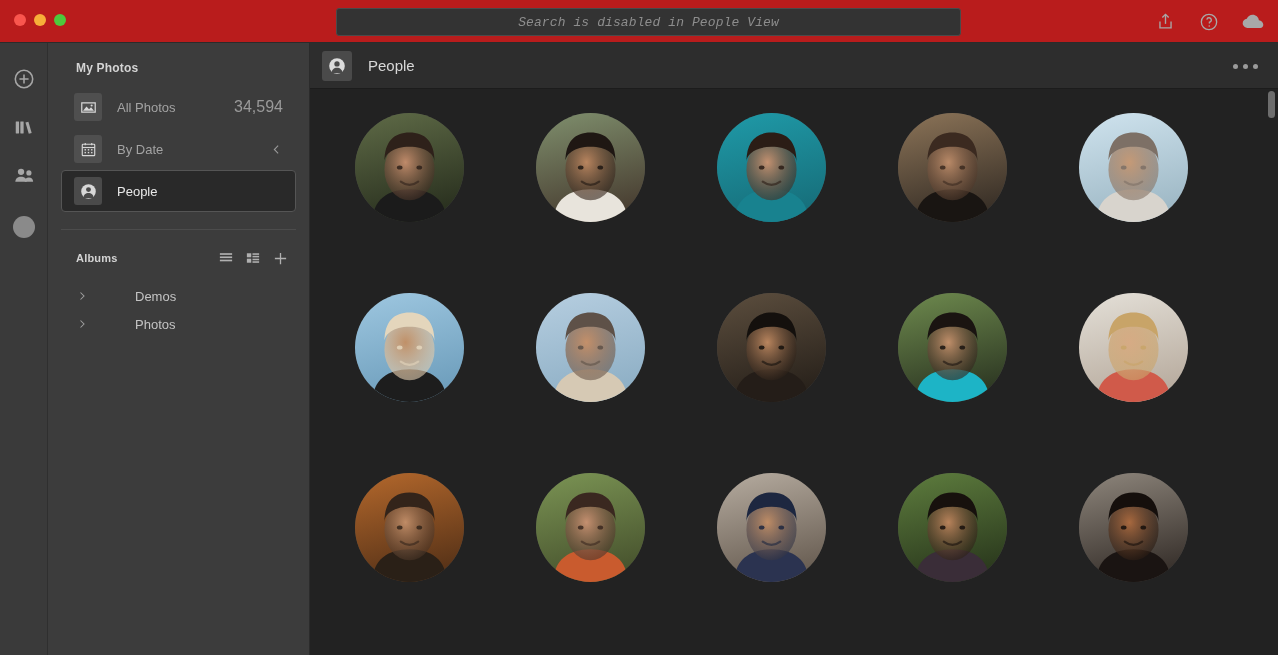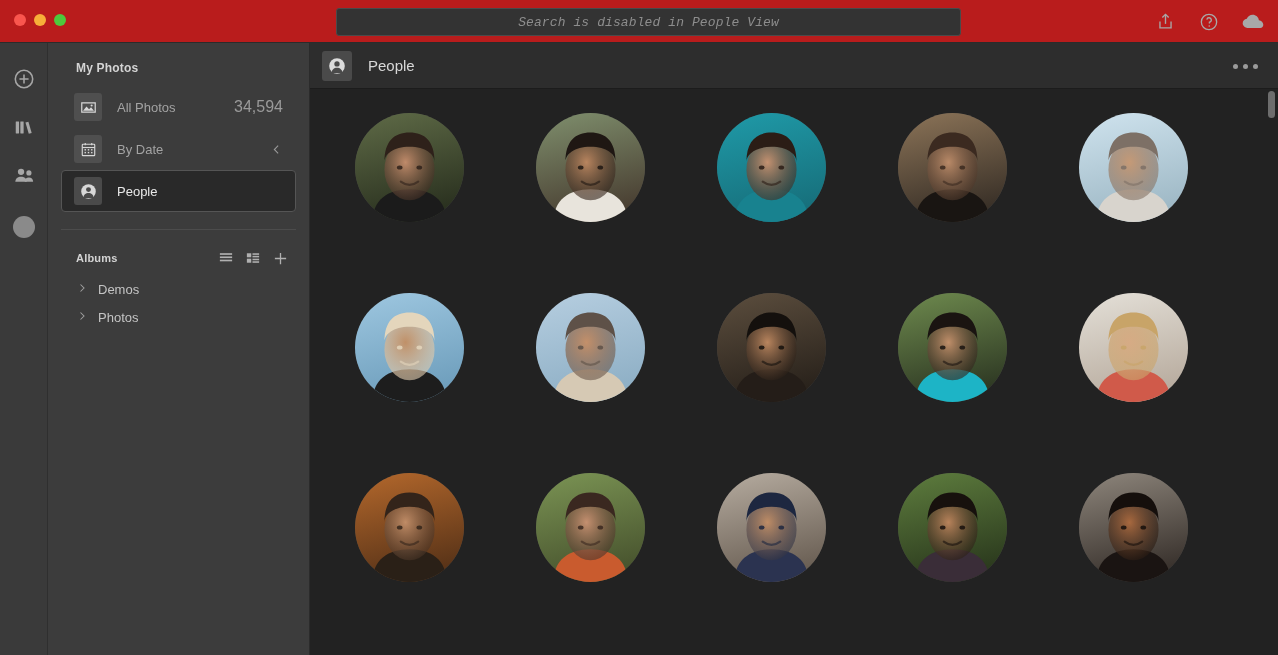--- a/index.html
+++ b/index.html
@@ -182,21 +182,22 @@
     flex: 1 1 auto;
     letter-spacing: .2px;
   }
   .albums-actions { display: flex; align-items: center; gap: 13px; color: #b0b0b0; }
   .albums-actions > span { display: flex; align-items: center; }
 
   .album-list { margin-top: 14px; padding-left: 28px; }
   .album-row {
     height: 28px;
     display: flex;
-    align-items: flex-start;
+    align-items: center;
+    gap: 37px;
   }
   .album-chevron { color: #a0a0a0; width: 18px; display: flex; align-items: center; }
   .album-label {
     font-size: 13px;
     color: #c4c4c4;
     margin-left: 4px;
   }
 
   
   .content {

